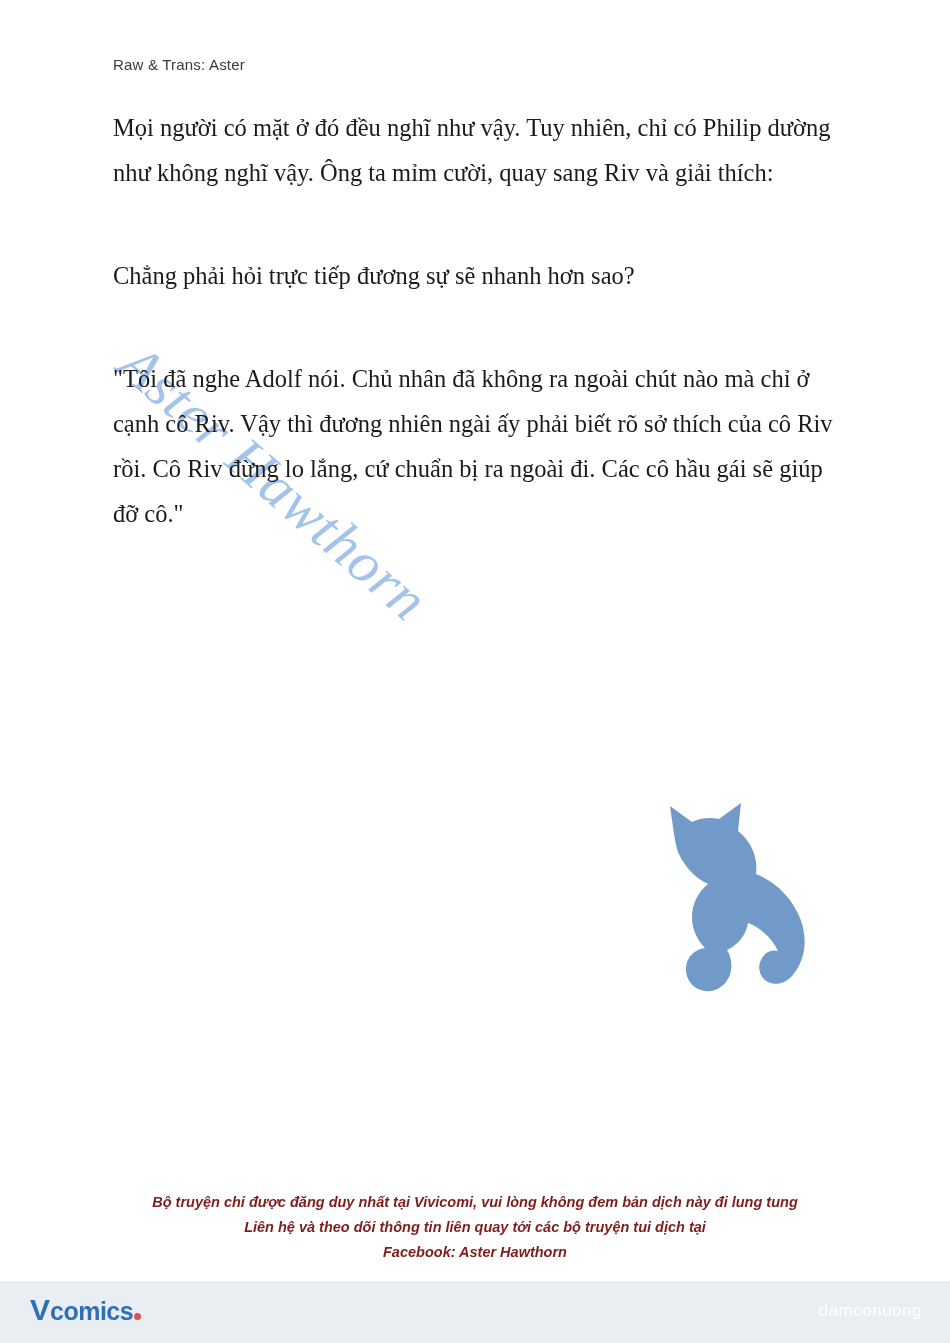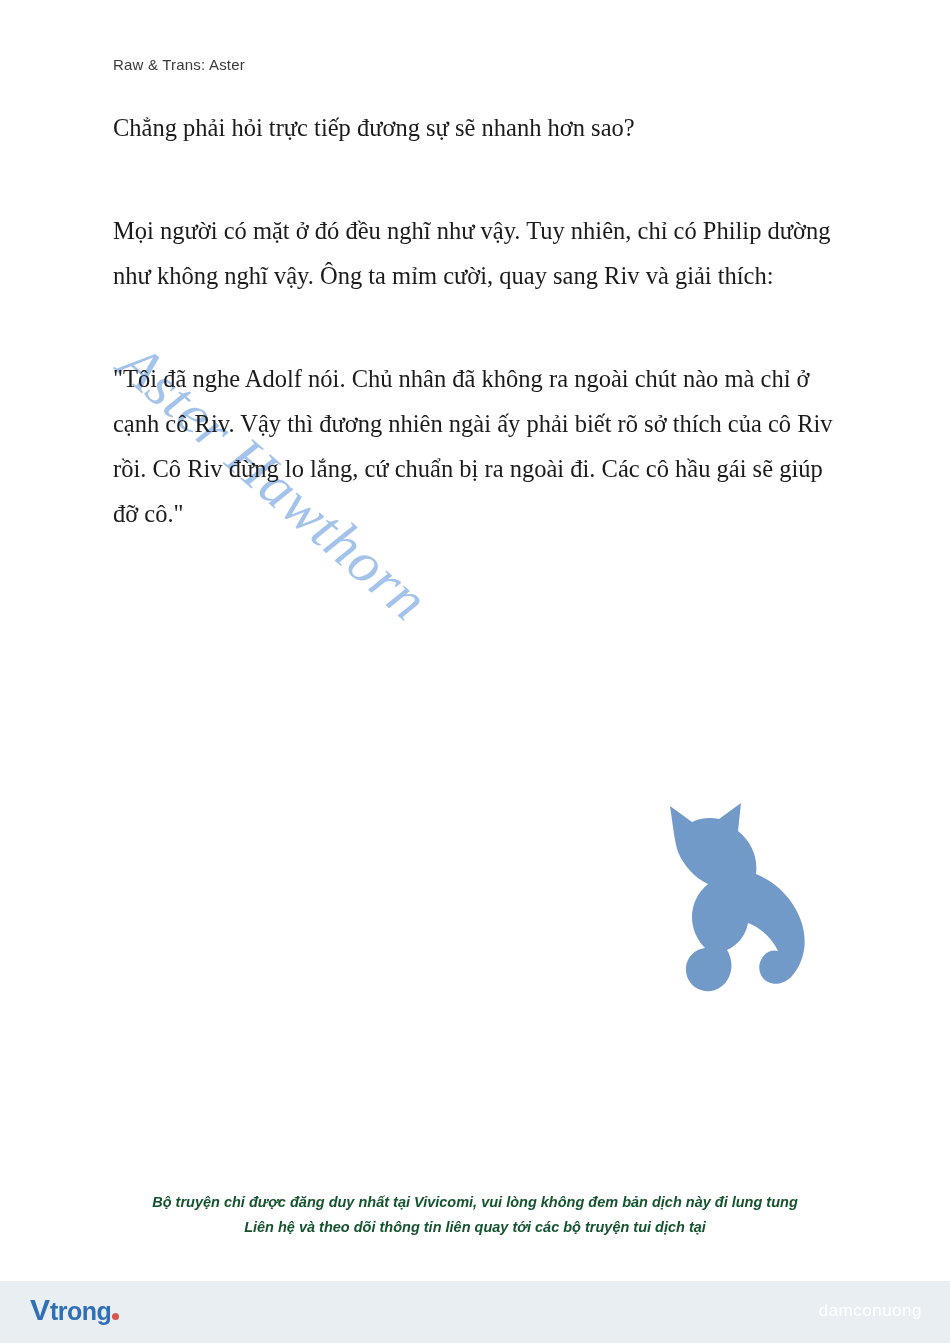--- a/index.html
+++ b/index.html
@@ -92,21 +92,21 @@
     position: absolute;
     left: 0;
     top: 1190px;
     width: 950px;
     text-align: center;
     font-family: "Liberation Sans", sans-serif;
     font-style: italic;
     font-weight: bold;
     font-size: 14.5px;
     line-height: 25px;
-    color: #14532d;
+    color: #7f1d1d;
     z-index: 4;
   }
   .footer-notice div { white-space: nowrap; }
 
   
   .bottom-bar {
     position: absolute;
     left: 0;
     bottom: 0;
     width: 950px;
@@ -164,32 +164,33 @@
 
   <div class="wm-cat">
     <svg viewBox="0 0 190 200" xmlns="http://www.w3.org/2000/svg">
       <g fill="#4a7ebb">
         <path d="M34 34 L30 6 L52 22 C60 18 70 17 79 19 L101 3 L98 31 C112 42 118 58 116 74 C136 82 152 98 160 118 C168 138 166 160 152 176 C146 183 136 186 128 182 C120 178 117 168 121 160 C124 153 131 149 138 151 C132 138 121 128 108 123 C106 135 98 145 87 150 C92 158 93 168 89 177 C84 188 72 194 61 190 C51 187 45 177 46 167 C47 157 55 149 65 148 C57 140 52 129 52 117 C52 104 58 92 68 84 C55 78 44 66 38 52 C36 46 35 40 34 34 Z"></path>
       </g>
     </svg>
   </div>
 
   <div class="content">
+    <p class="para">Mọi người có mặt ở đó đều nghĩ như vậy. Tuy nhiên, chỉ có Philip dường như không nghĩ vậy. Ông ta mỉm cười, quay sang Riv và giải thích:</p>
     <p class="para">Chẳng phải hỏi trực tiếp đương sự sẽ nhanh hơn sao?</p>
-    <p class="para">Mọi người có mặt ở đó đều nghĩ như vậy. Tuy nhiên, chỉ có Philip dường như không nghĩ vậy. Ông ta mỉm cười, quay sang Riv và giải thích:</p>
     <p class="para">"Tôi đã nghe Adolf nói. Chủ nhân đã không ra ngoài chút nào mà chỉ ở cạnh cô Riv. Vậy thì đương nhiên ngài ấy phải biết rõ sở thích của cô Riv rồi. Cô Riv đừng lo lắng, cứ chuẩn bị ra ngoài đi. Các cô hầu gái sẽ giúp đỡ cô."</p>
   </div>
 
   <div class="footer-notice">
     <div>Bộ truyện chỉ được đăng duy nhất tại Vivicomi, vui lòng không đem bản dịch này đi lung tung</div>
     <div>Liên hệ và theo dõi thông tin liên quay tới các bộ truyện tui dịch tại</div>
+    <div>Facebook: Aster Hawthorn</div>
   </div>
 
   <div class="bottom-bar">
     <div class="brand-logo">
       <span class="brand-v">V</span>
-      <span class="brand-rest">trong</span>
+      <span class="brand-rest">comics</span>
       <span class="brand-dot"></span>
     </div>
     <div class="bottom-right">damconuong</div>
   </div>
 
 </div>
 
 </body></html>

